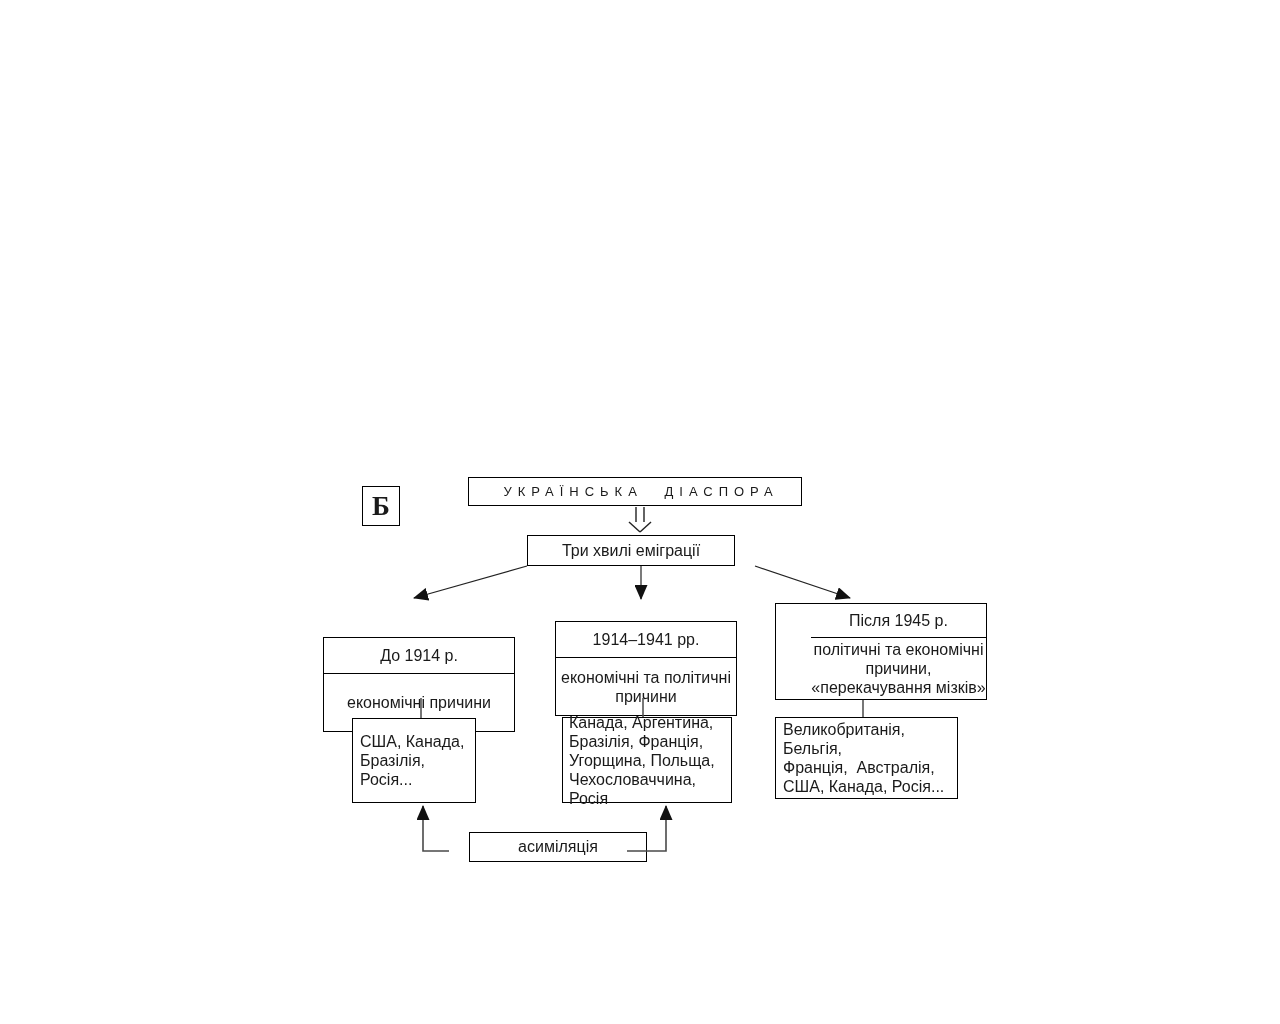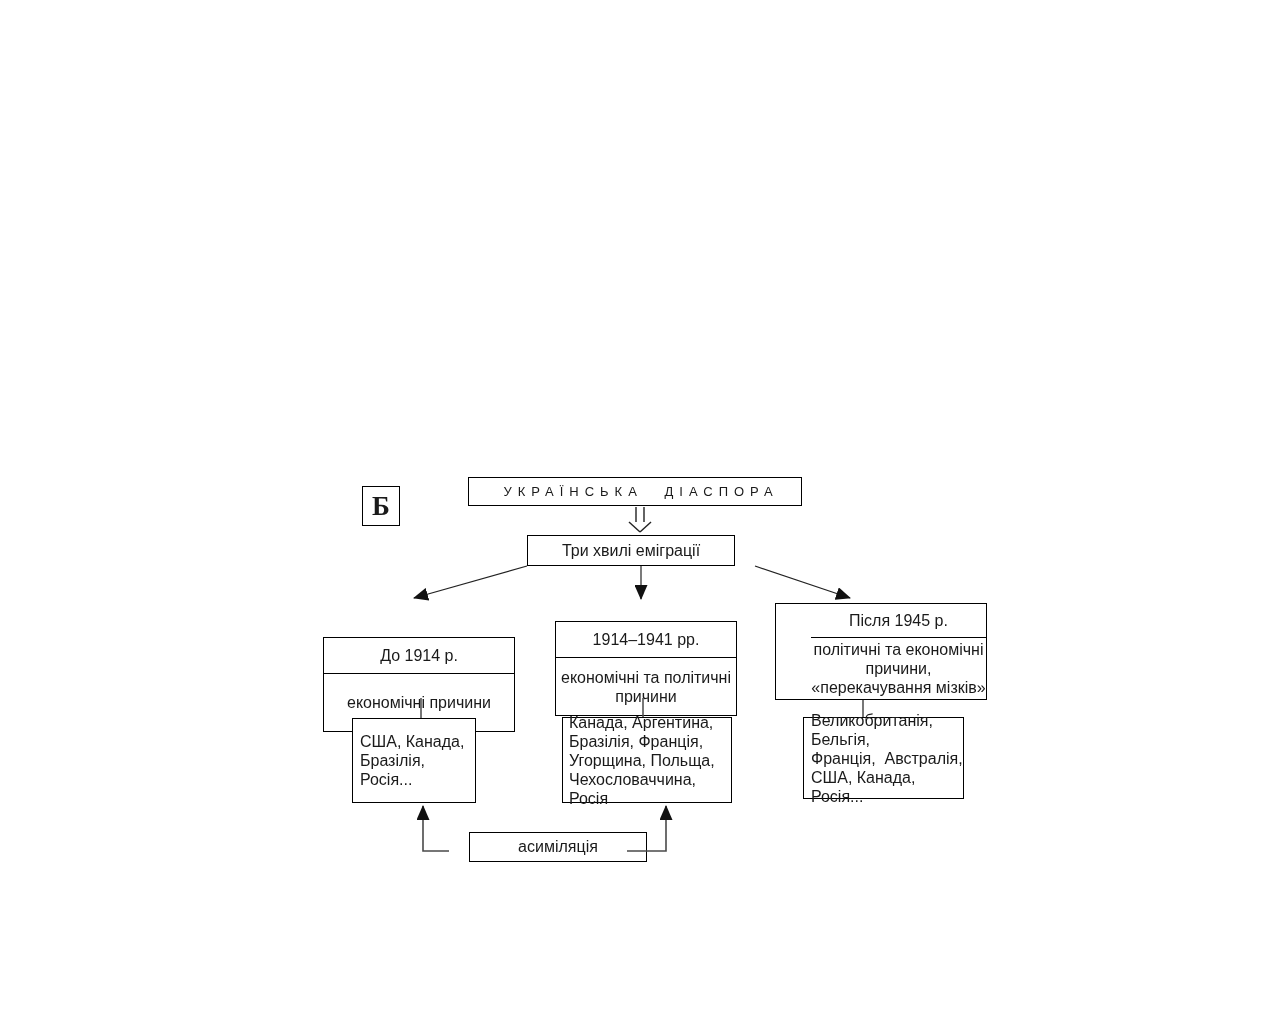--- a/index.html
+++ b/index.html
@@ -77,21 +77,21 @@
   .countries {
     display: flex;
     align-items: center;
     text-align: left;
     white-space: pre-wrap;
     font-size: 16px;
     line-height: 19px;
   }
   .c1 { left: 352px; top: 718px; width: 124px; height: 85px; padding-left: 7px; }
   .c2 { left: 562px; top: 717px; width: 170px; height: 86px; padding-left: 6px; }
-  .c3 { left: 803px; top: 717px; width: 161px; height: 82px; padding-left: 7px; }
+  .c3 { left: 775px; top: 717px; width: 183px; height: 82px; padding-left: 7px; }
   .assim {
     left: 449px; top: 832px; width: 178px; height: 30px;
     font-size: 16px;
     margin-left: 20px;
   }
   .overlay {
     position: absolute;
     left: 0; top: 0;
     width: 1280px;
     height: 1024px;

